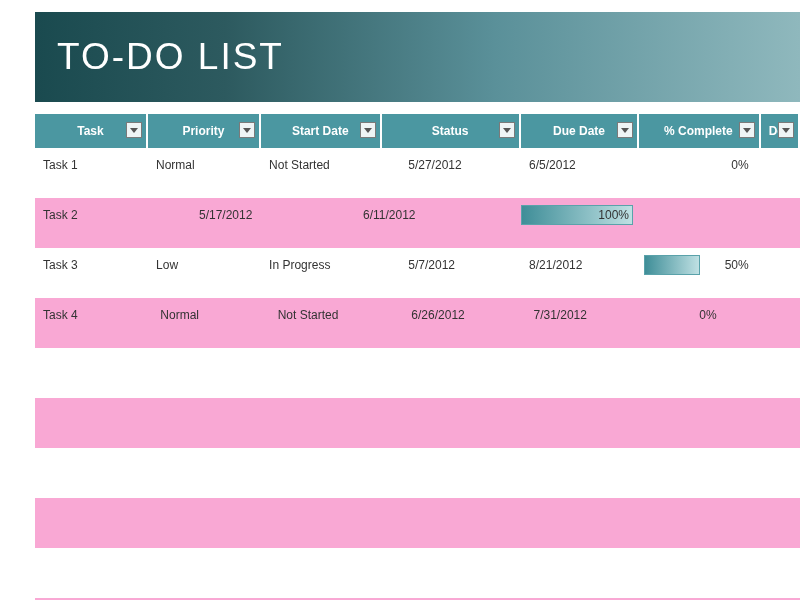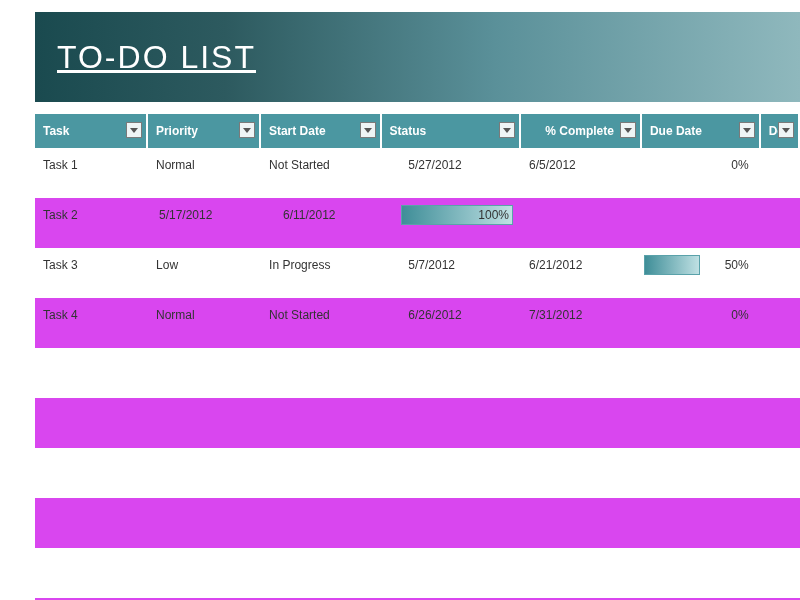--- a/index.html
+++ b/index.html
@@ -13,42 +13,41 @@
   .banner {
     margin: 12px 0 0 35px;
     height: 90px;
     background: linear-gradient(to right, #1a4a4f 0%, #2d5a5f 25%, #5a9099 60%, #8fb8bd 100%);
     display: flex;
     align-items: center;
     padding-left: 22px;
   }
   .banner h1 {
     color: #fff;
-    font-size: 32px;
+    font-size: 37px;
     font-weight: 300;
     letter-spacing: 2px;
-    text-decoration: underline;
   }
   .grid {
     margin: 12px 0 0 35px;
   }
   .hdr-row {
     display: flex;
   }
   .hdr {
     position: relative;
     background: #4b97a1;
     color: #fff;
     font-size: 12px;
     font-weight: 700;
     height: 34px;
     line-height: 34px;
     padding: 0 8px;
     border-right: 2px solid #fff;
-    text-align: left;
+    text-align: center;
     white-space: nowrap;
     overflow: hidden;
   }
   .hdr.right { text-align: right; padding-right: 26px; }
   .filter {
     position: absolute;
     right: 4px;
     top: 8px;
     width: 16px;
     height: 16px;
@@ -58,21 +57,21 @@
     align-items: center;
     justify-content: center;
   }
   .filter svg { display: block; }
   .row {
     display: flex;
     height: 50px;
     font-size: 12px;
     color: #333;
   }
-  .row.even { background: #d946ef; }
+  .row.even { background: #f9a8d4; gap: 40px; }
   .cell {
     padding: 0 8px;
     line-height: 34px;
     border-right: 2px solid transparent;
     white-space: nowrap;
     overflow: hidden;
   }
   .c0 { width: 116px; }
   .c1 { width: 116px; }
   .c2 { width: 143px; }
@@ -117,26 +116,26 @@
       <div class="hdr c3"><span>Start Date</span><span class="filter">
           <svg width="8" height="8" viewBox="0 0 8 8">
             <polygon points="0,2 8,2 4,7" fill="#555"></polygon>
           </svg>
         </span></div>
       <div class="hdr c2"><span>Status</span><span class="filter">
           <svg width="8" height="8" viewBox="0 0 8 8">
             <polygon points="0,2 8,2 4,7" fill="#555"></polygon>
           </svg>
         </span></div>
+      <div class="hdr c4"><span>Due Date</span><span class="filter">
+          <svg width="8" height="8" viewBox="0 0 8 8">
+            <polygon points="0,2 8,2 4,7" fill="#555"></polygon>
+          </svg>
+        </span></div>
       <div class="hdr c5 right"><span>% Complete</span><span class="filter">
-          <svg width="8" height="8" viewBox="0 0 8 8">
-            <polygon points="0,2 8,2 4,7" fill="#555"></polygon>
-          </svg>
-        </span></div>
-      <div class="hdr c4"><span>Due Date</span><span class="filter">
           <svg width="8" height="8" viewBox="0 0 8 8">
             <polygon points="0,2 8,2 4,7" fill="#555"></polygon>
           </svg>
         </span></div>
       <div class="hdr c6"><span>Don</span><span class="filter">
           <svg width="8" height="8" viewBox="0 0 8 8">
             <polygon points="0,2 8,2 4,7" fill="#555"></polygon>
           </svg>
         </span></div>
     </div>
@@ -160,21 +159,21 @@
           <div class="pct-bar" style="width: 112px;"></div>
           <span class="pct-text">100%</span>
         </div>
         <div class="cell c6"></div>
       </div>
       <div class="row">
         <div class="cell c0">Task 3</div>
         <div class="cell c1">Low</div>
         <div class="cell c2">In Progress</div>
         <div class="cell c3">5/7/2012</div>
-        <div class="cell c4">6/21/2012</div>
+        <div class="cell c4">8/21/2012</div>
         <div class="cell c5">
           <div class="pct-bar" style="width: 56px;"></div>
           <span class="pct-text">50%</span>
         </div>
         <div class="cell c6"></div>
       </div>
       <div class="row even">
         <div class="cell c0">Task 4</div>
         <div class="cell c1">Normal</div>
         <div class="cell c2">Not Started</div>

